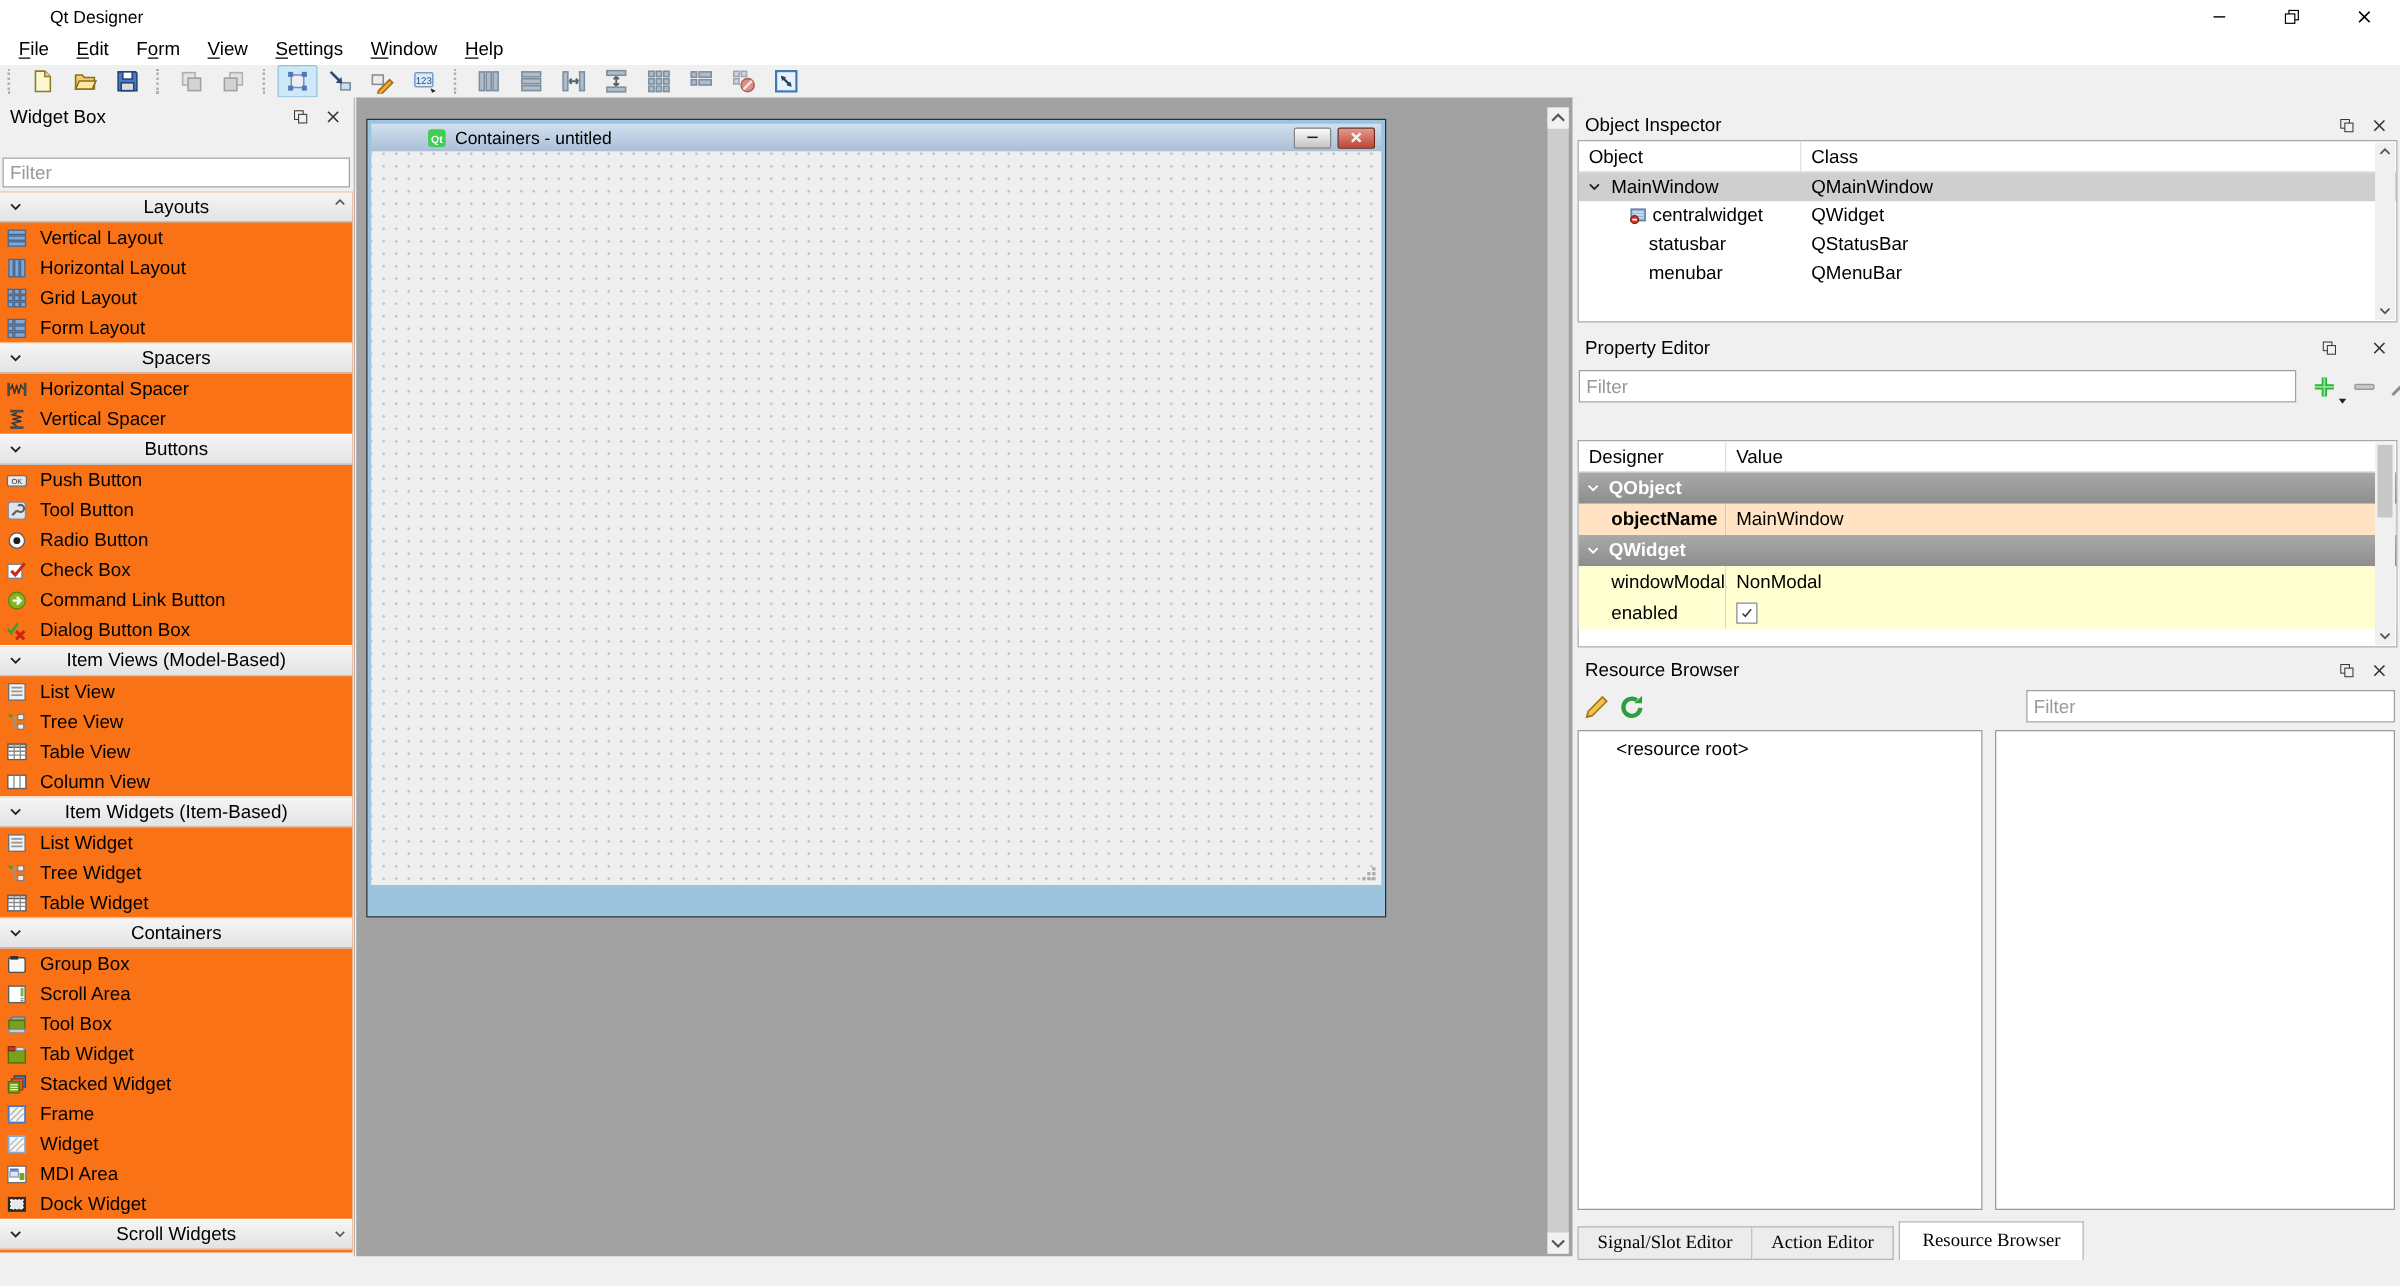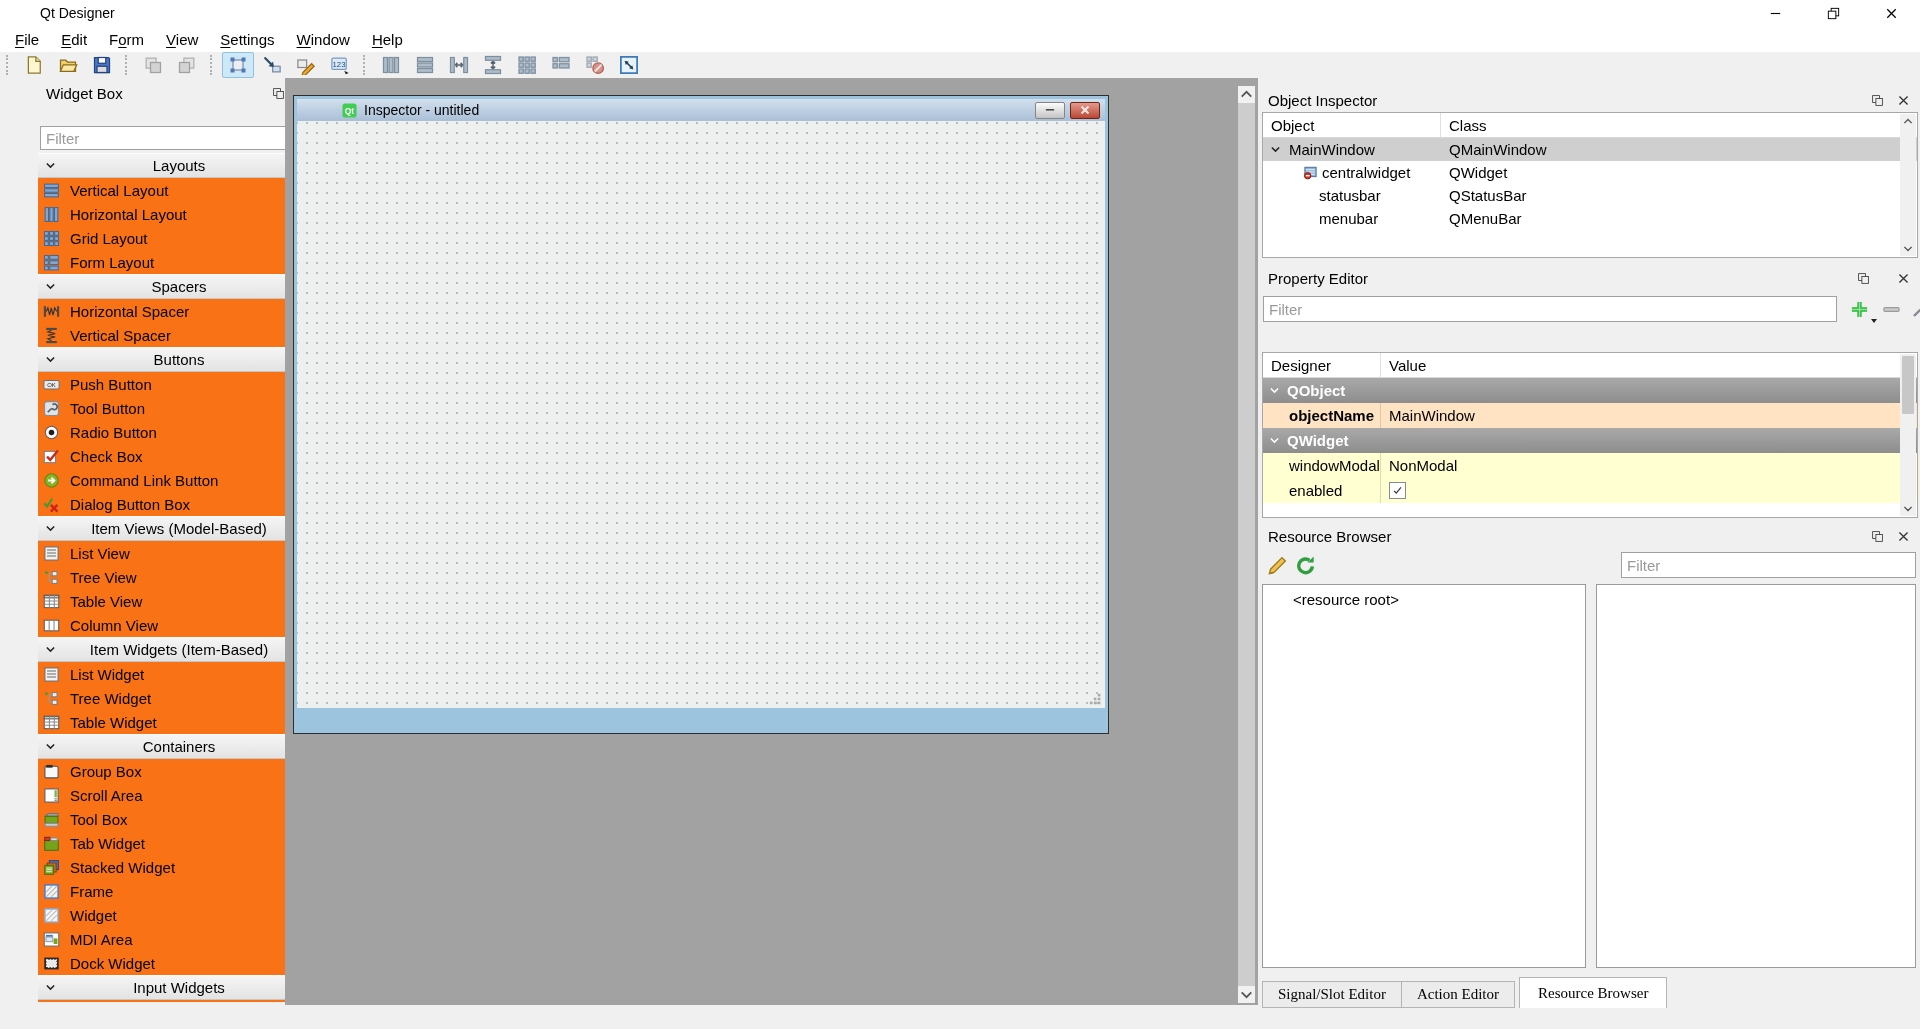--- a/index.html
+++ b/index.html
@@ -26,21 +26,21 @@
   .tb-sep{width:4px;height:20px;border-left:2px dotted #b0b0b0;margin:0 5px 0 6px;}
   .tb-btn{width:30px;height:24px;display:flex;align-items:center;justify-content:center;border:1px solid transparent;border-radius:2px;margin:0 1px;}
   .tb-btn .icon{width:20px;height:20px;}
   .tb-btn.checked{background:#cde8f6;border-color:#92c0e0;}
   .tb-btn.disabled{opacity:.95;}
 
   
   .main{position:absolute;top:78px;left:0;right:0;bottom:0;background:#f0f0f0;}
 
   
-  .widgetbox{position:absolute;left:0;top:0;width:284px;bottom:24px;background:#f0f0f0;border-right:1px solid #b4b4b4;box-sizing:border-box;margin-left:38px;}
+  .widgetbox{position:absolute;left:0;top:0;width:284px;bottom:24px;background:#f0f0f0;border-right:1px solid #b4b4b4;box-sizing:border-box;}
   .dock-header{height:30px;display:flex;align-items:center;padding:0 8px;}
   .dock-header .sp{flex:1;}
   .dock-btn{width:18px;height:18px;display:flex;align-items:center;justify-content:center;margin-left:8px;}
   .dock-btn .icon{width:13px;height:13px;}
   .wb-filter{position:absolute;left:2px;right:3px;top:48px;height:24px;}
   .wb-filter input{width:100%;height:100%;box-sizing:border-box;border:1px solid #a0a0a0;background:#fff;
        font-family:inherit;font-size:15px;padding:0 5px;outline:none;}
   .wb-filter input::placeholder{color:#9a9a9a;}
   .wb-list{position:absolute;left:0;right:1px;top:75px;bottom:3px;background:#f97316;overflow:hidden;}
   .wb-cat{height:23px;background:linear-gradient(#f5f5f5,#e3e3e3);border-bottom:1px solid #c6c6c6;border-top:1px solid #fdfdfd;
@@ -696,21 +696,21 @@
             </svg>
           </span>
           <span>Dock Widget</span>
         </div>
         <div class="wb-cat">
           <span class="icon chev">
             <svg viewBox="0 0 16 16" width="100%" height="100%" fill="none">
               <path d="M3.5 5.5L8 10l4.5-4.5" stroke="#222" stroke-width="1.8"></path>
             </svg>
           </span>
-          <span class="lbl">Input Widgets</span>
+          <span class="lbl">Scroll Widgets</span>
         </div>
         <div class="wb-item"></div>
       </div>
     <span class="wb-scroll up icon">
         <svg viewBox="0 0 16 16" width="100%" height="100%" fill="none">
           <path d="M3.5 10l4.5-4.5L12.5 10" stroke="#555" stroke-width="1.7"></path>
         </svg>
       </span>
     <span class="wb-scroll down icon">
         <svg viewBox="0 0 16 16" width="100%" height="100%" fill="none">
@@ -721,21 +721,21 @@
 
   <div class="mdi">
     <div class="form-win">
       <div class="form-titlebar">
         <span class="icon form-qt">
             <svg viewBox="0 0 16 16" width="100%" height="100%" fill="none">
               <rect x="0.5" y="0.5" width="15" height="15" rx="3" fill="#41cd52"></rect>
               <text x="8" y="11.8" font-size="9" font-weight="bold" fill="#fff" text-anchor="middle" font-family="sans-serif">Qt</text>
             </svg>
           </span>
-        <span class="form-title">Inspector - untitled</span>
+        <span class="form-title">Containers - untitled</span>
         <span class="fbtn min">
             <span class="icon">
               <svg viewBox="0 0 16 16" width="100%" height="100%" fill="none">
                 <rect x="2.5" y="7" width="11" height="1.6" fill="#1a1a1a"></rect>
               </svg>
             </span>
           </span>
         <span class="fbtn close">
             <span class="icon">
               <svg viewBox="0 0 16 16" width="100%" height="100%" fill="none">

